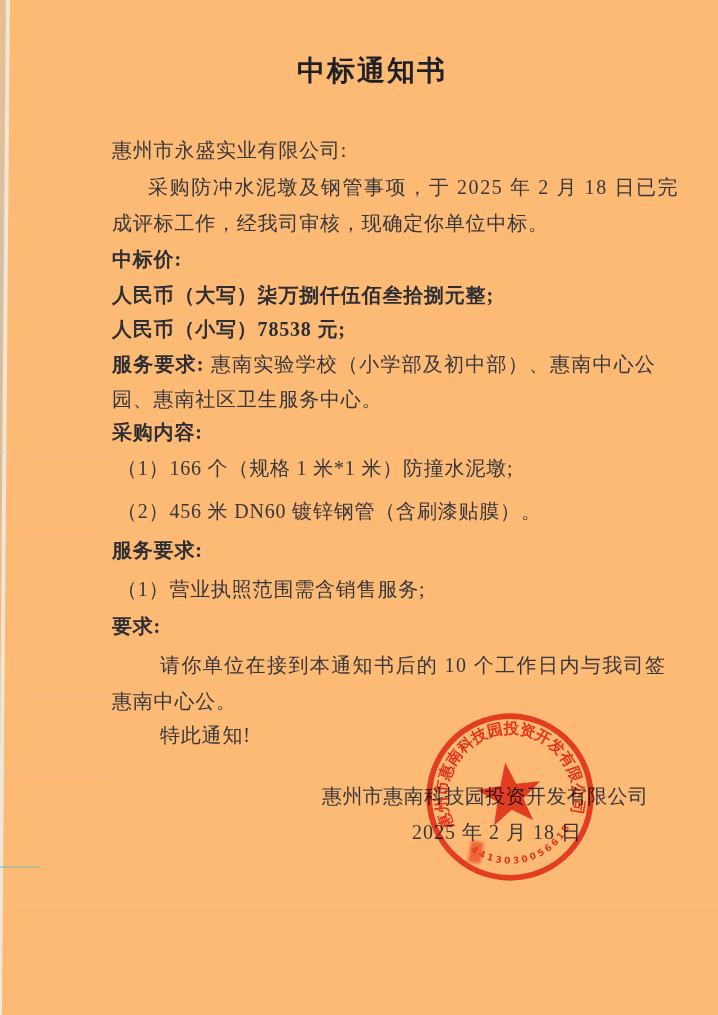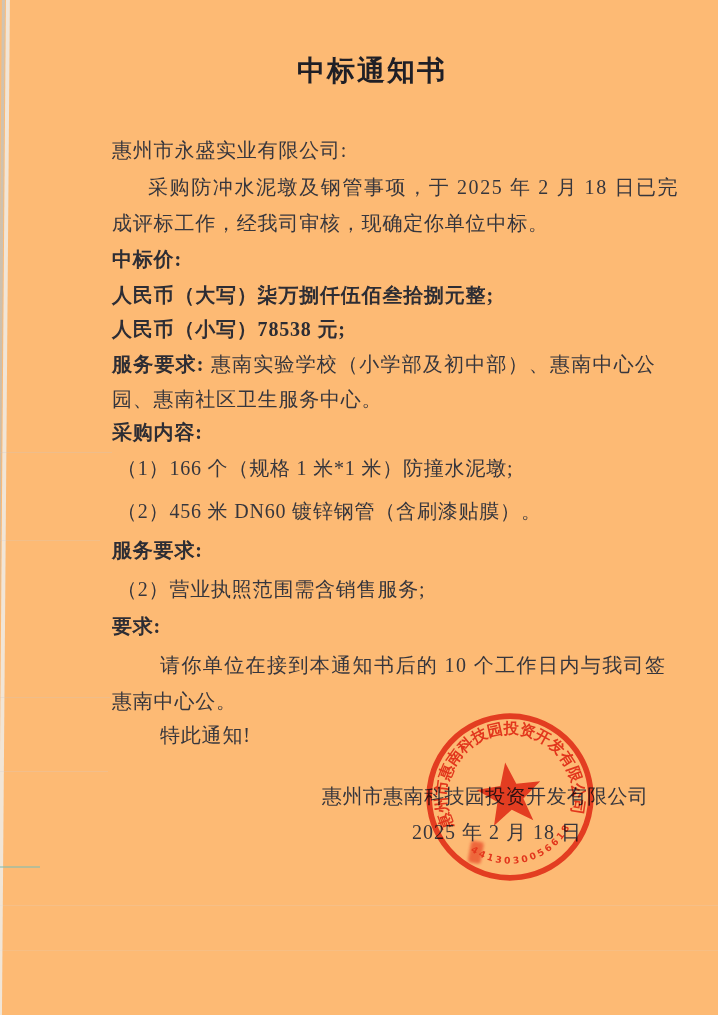--- a/index.html
+++ b/index.html
@@ -58,21 +58,21 @@
   <div class="line b" style="top:317px;left:112px">人民币（小写）78538 元;</div>
 
   <div class="line" style="top:352px;left:112px;letter-spacing:1.2px"><span class="b">服务要求:</span> <span>惠南实验学校（小学部及初中部）、惠南中心公</span></div>
   <div class="line" style="top:387px;left:112px">园、惠南社区卫生服务中心。</div>
 
   <div class="line b" style="top:420px;left:112px">采购内容:</div>
   <div class="line" style="top:456px;left:117px">（1）166 个（规格 1 米*1 米）防撞水泥墩;</div>
   <div class="line" style="top:499px;left:117px">（2）456 米 DN60 镀锌钢管（含刷漆贴膜）。</div>
 
   <div class="line b" style="top:538px;left:112px">服务要求:</div>
-  <div class="line" style="top:577px;left:117px">（2）营业执照范围需含销售服务;</div>
+  <div class="line" style="top:577px;left:117px">（1）营业执照范围需含销售服务;</div>
 
   <div class="line b" style="top:614px;left:112px">要求:</div>
   <div class="line" style="top:653px;left:160px;letter-spacing:1.4px">请你单位在接到本通知书后的 10 个工作日内与我司签</div>
   <div class="line" style="top:689px;left:112px">惠南中心公。</div>
 
   <div class="line" style="top:723px;left:160px">特此通知!</div>
 
   <div class="line" style="top:784px;left:322px;letter-spacing:.4px">惠州市惠南科技园投资开发有限公司</div>
   <div class="line" style="top:820px;left:412px;letter-spacing:1px">2025 年 2 月 18 日</div>
 

